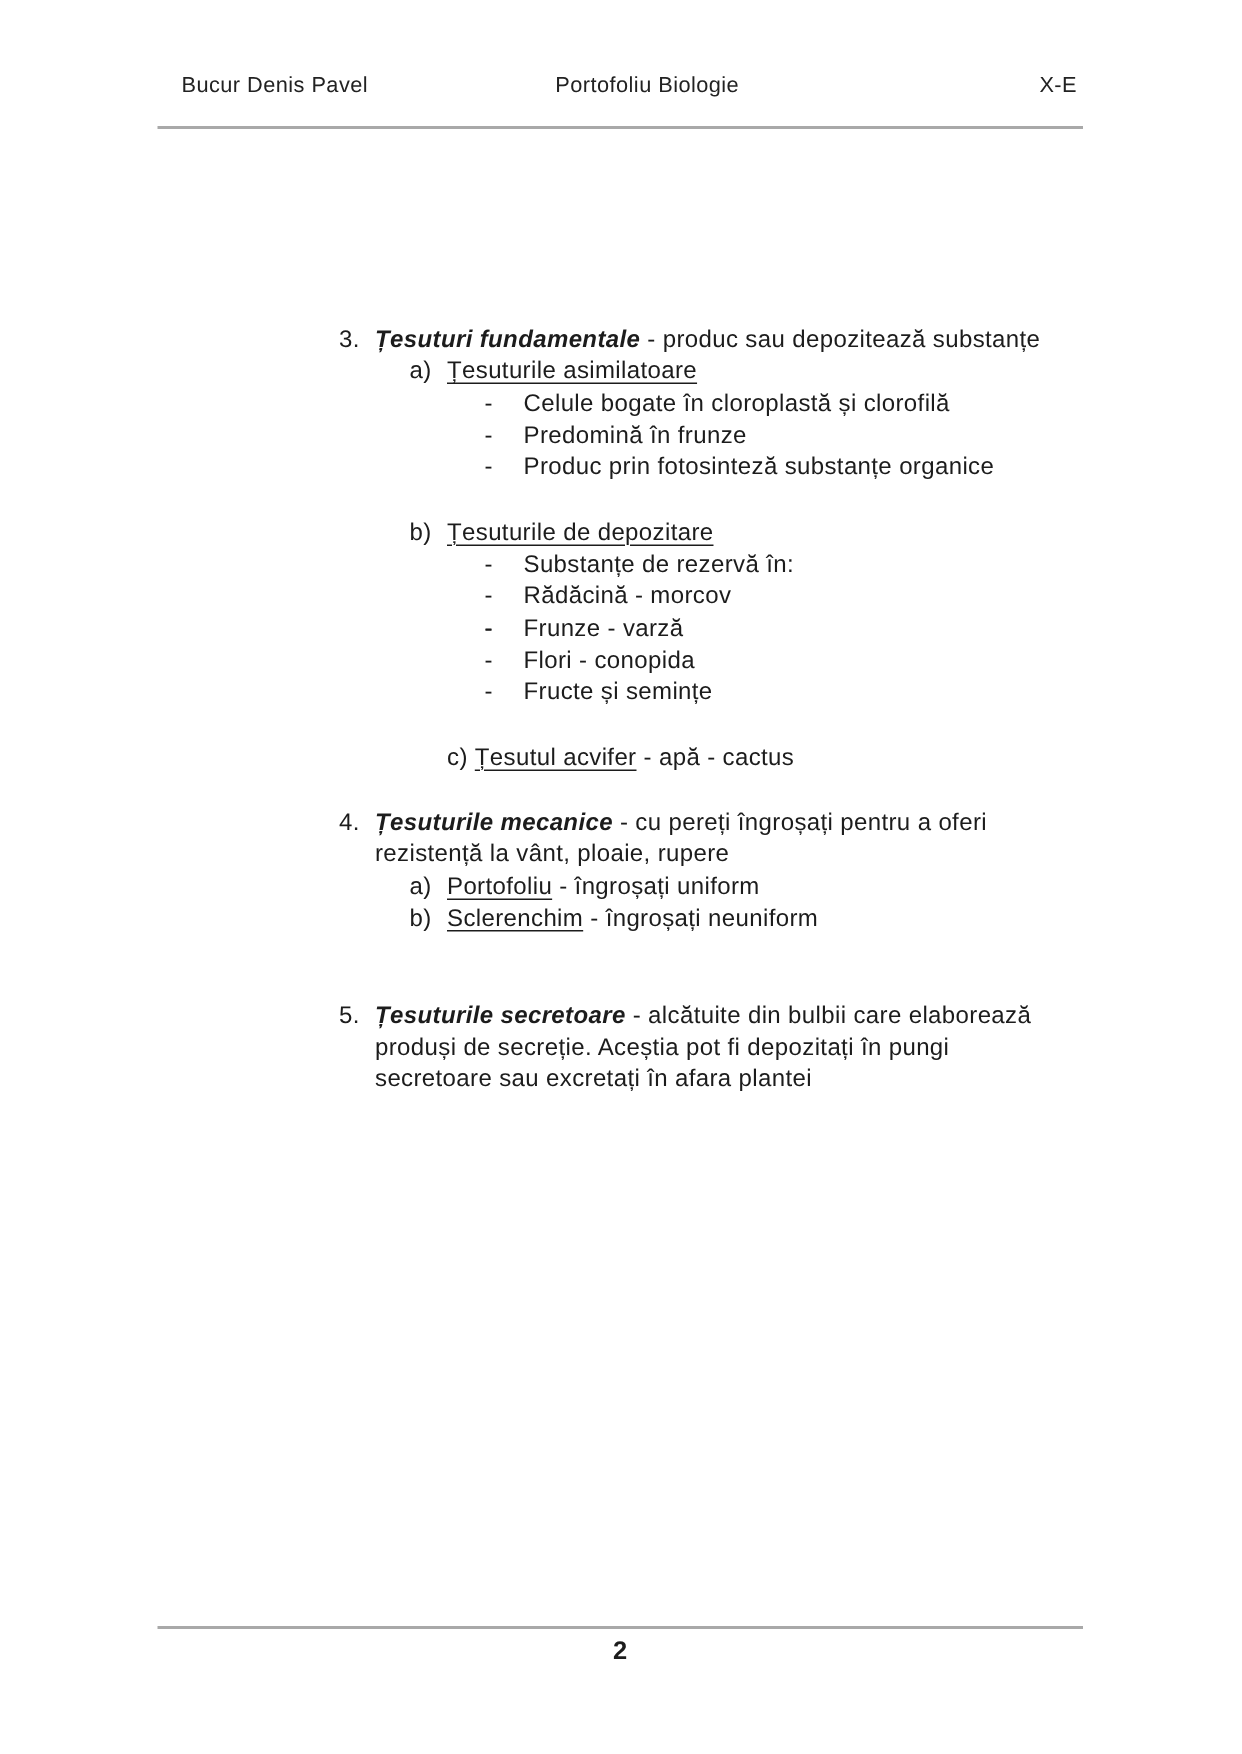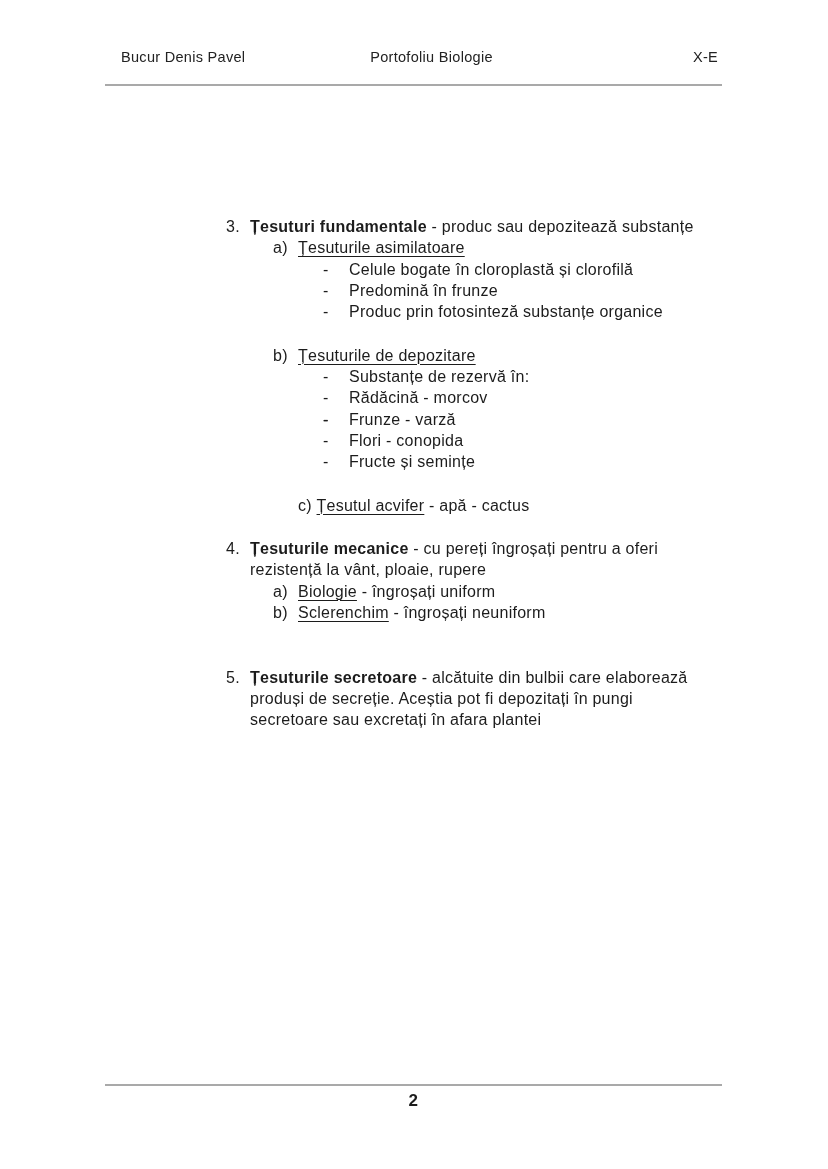--- a/index.html
+++ b/index.html
@@ -29,21 +29,21 @@
     position:absolute; top:216px; left:0; width:828px;
     font-size:16px; line-height:21.35px; letter-spacing:0.25px;
   }
   .line { position:relative; white-space:pre; }
   .m1 { position:absolute; left:226px; }
   .m2 { position:absolute; left:273px; }
   .m3 { position:absolute; left:323px; }
   .t1 { padding-left:250px; }
   .t2 { padding-left:298px; }
   .t3 { padding-left:349px; }
-  .b  { font-weight:700; }
+  .b  { font-weight:700;font-style:italic; }
   .u  { text-decoration:underline; text-underline-offset:2.5px; text-decoration-thickness:1.2px; }
   .mt22 { margin-top:22px; }
   .mt43 { margin-top:43px; }
   .pagenum {
     position:absolute; top:1091px; left:105px; width:617px;
     text-align:center; font-size:17px; font-weight:700; letter-spacing:0.3px;
   }
 </style>
 </head>
 <body>
@@ -71,21 +71,21 @@
     <div class="line t3"><span class="m3">-</span><span>Rădăcină - morcov</span></div>
     <div class="line t3"><span class="m3">-</span></div>
     <div class="line t3"><span class="m3">-</span><span>Frunze - varză</span></div>
     <div class="line t3"><span class="m3">-</span><span>Flori - conopida</span></div>
     <div class="line t3"><span class="m3">-</span><span>Fructe și semințe</span></div>
 
     <div class="line t2 mt22"><span>c) </span><span class="u">Țesutul acvifer</span><span> - apă - cactus</span></div>
 
     <div class="line t1 mt22"><span class="m1">4.</span><span class="b">Țesuturile mecanice</span><span> - cu pereți îngroșați pentru a oferi</span></div>
     <div class="line t1"><span>rezistență la vânt, ploaie, rupere</span></div>
-    <div class="line t2"><span class="m2">a)</span><span class="u">Biologie</span><span> - îngroșați uniform</span></div>
+    <div class="line t2"><span class="m2">a)</span><span class="u">Portofoliu</span><span> - îngroșați uniform</span></div>
     <div class="line t2"><span class="m2">b)</span><span class="u">Sclerenchim</span><span> - îngroșați neuniform</span></div>
 
     <div class="line t1 mt43"><span class="m1">5.</span><span class="b">Țesuturile secretoare</span><span> - alcătuite din bulbii care elaborează</span></div>
     <div class="line t1"><span>produși de secreție. Aceștia pot fi depozitați în pungi</span></div>
     <div class="line t1"><span>secretoare sau excretați în afara plantei</span></div>
 
   </main>
 
   <div class="rule rule-bottom"></div>
   <div class="pagenum">2</div>

